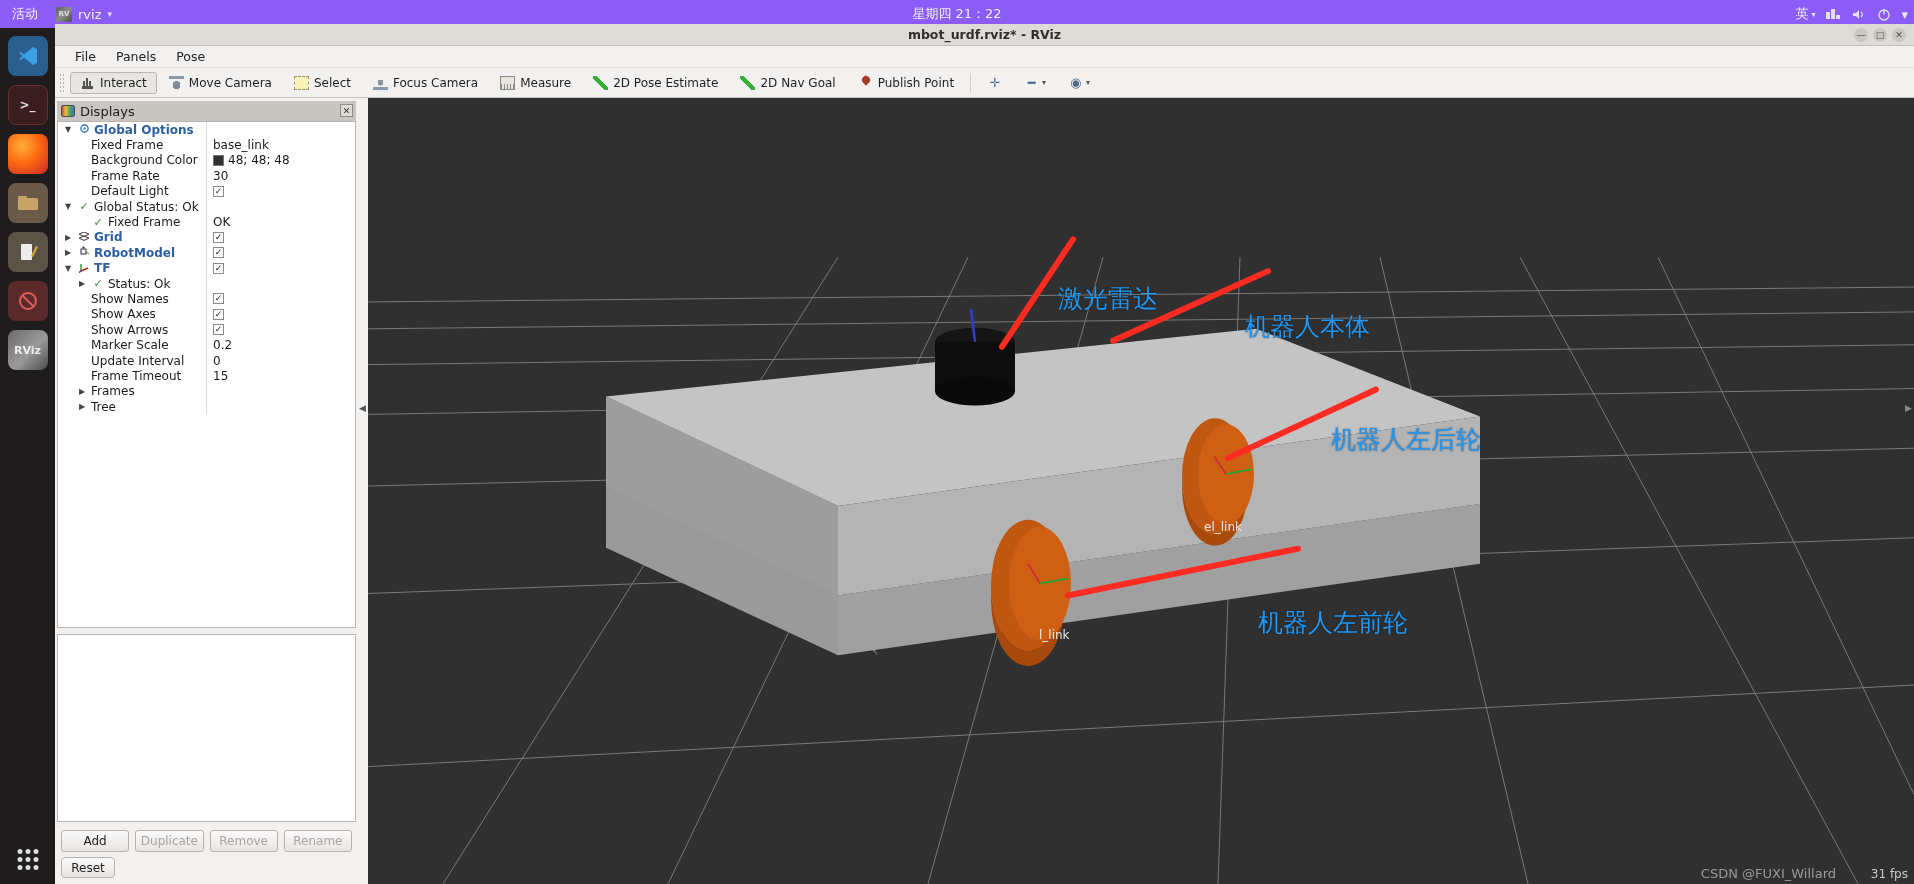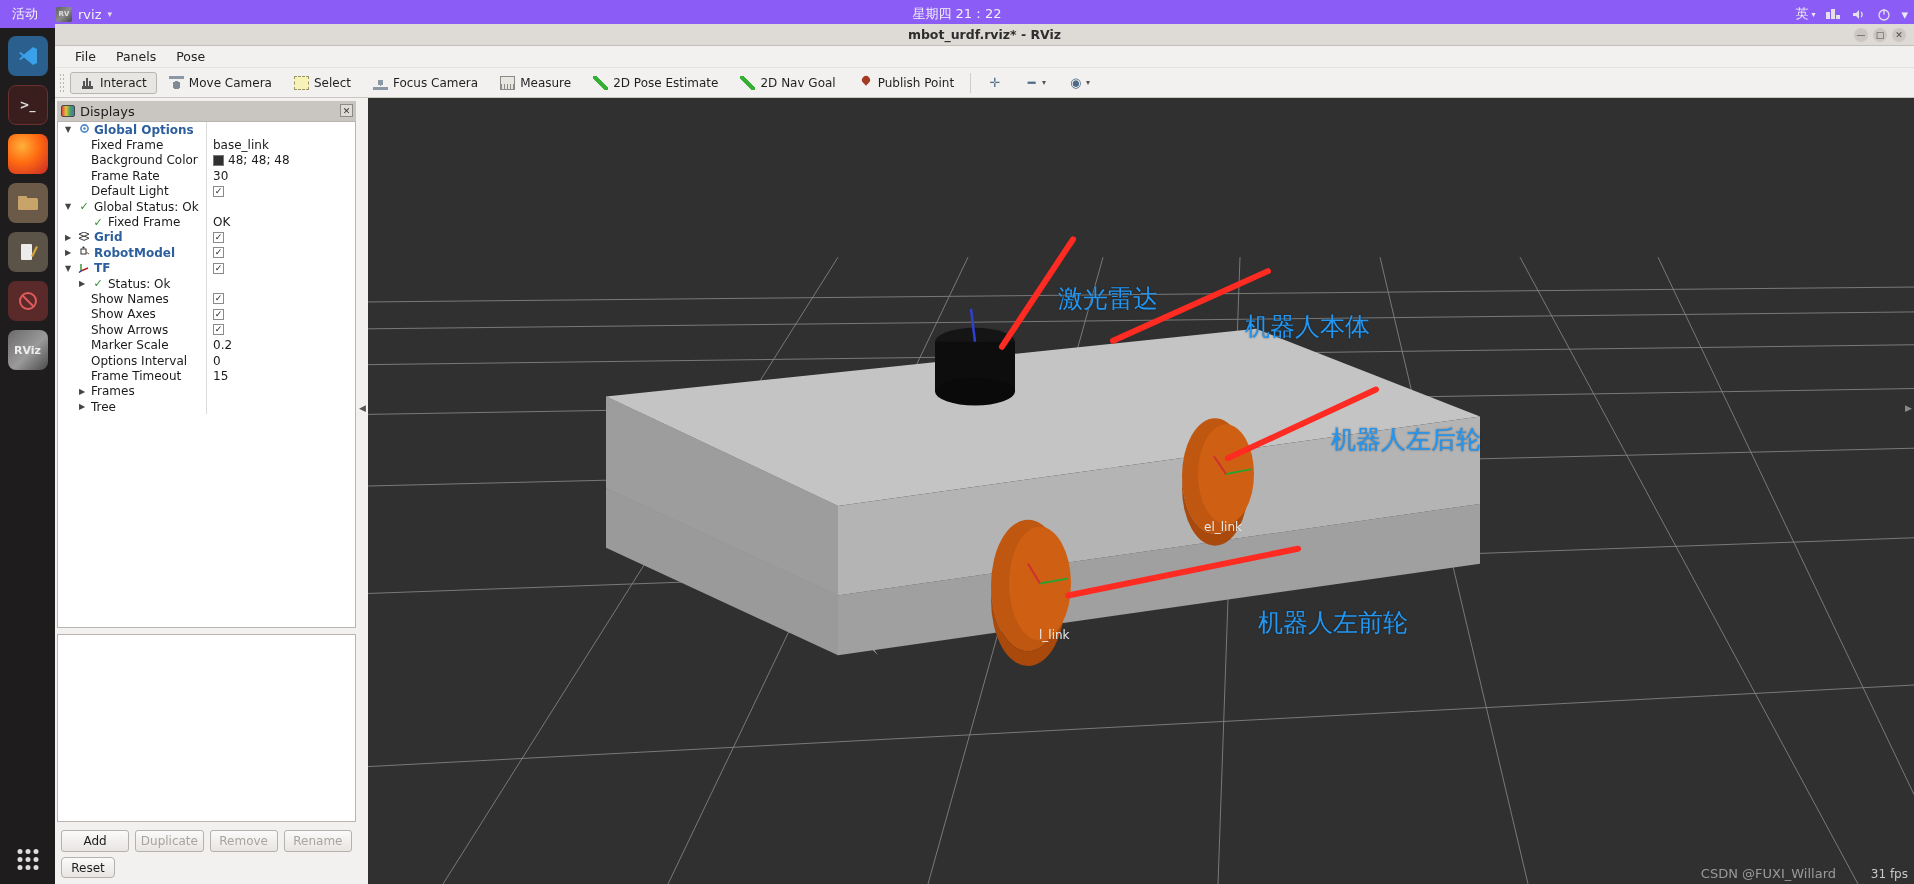--- a/index.html
+++ b/index.html
@@ -505,21 +505,21 @@
               <span class="tw-arrow"></span>
               <span class="tw-label">Marker Scale</span>
             </div>
             <div class="tree-right">
               <span>0.2</span>
             </div>
           </div>
           <div class="tree-row">
             <div class="tree-left ind1">
               <span class="tw-arrow"></span>
-              <span class="tw-label">Options Interval</span>
+              <span class="tw-label">Update Interval</span>
             </div>
             <div class="tree-right">
               <span>0</span>
             </div>
           </div>
           <div class="tree-row">
             <div class="tree-left ind1">
               <span class="tw-arrow"></span>
               <span class="tw-label">Frame Timeout</span>
             </div>

